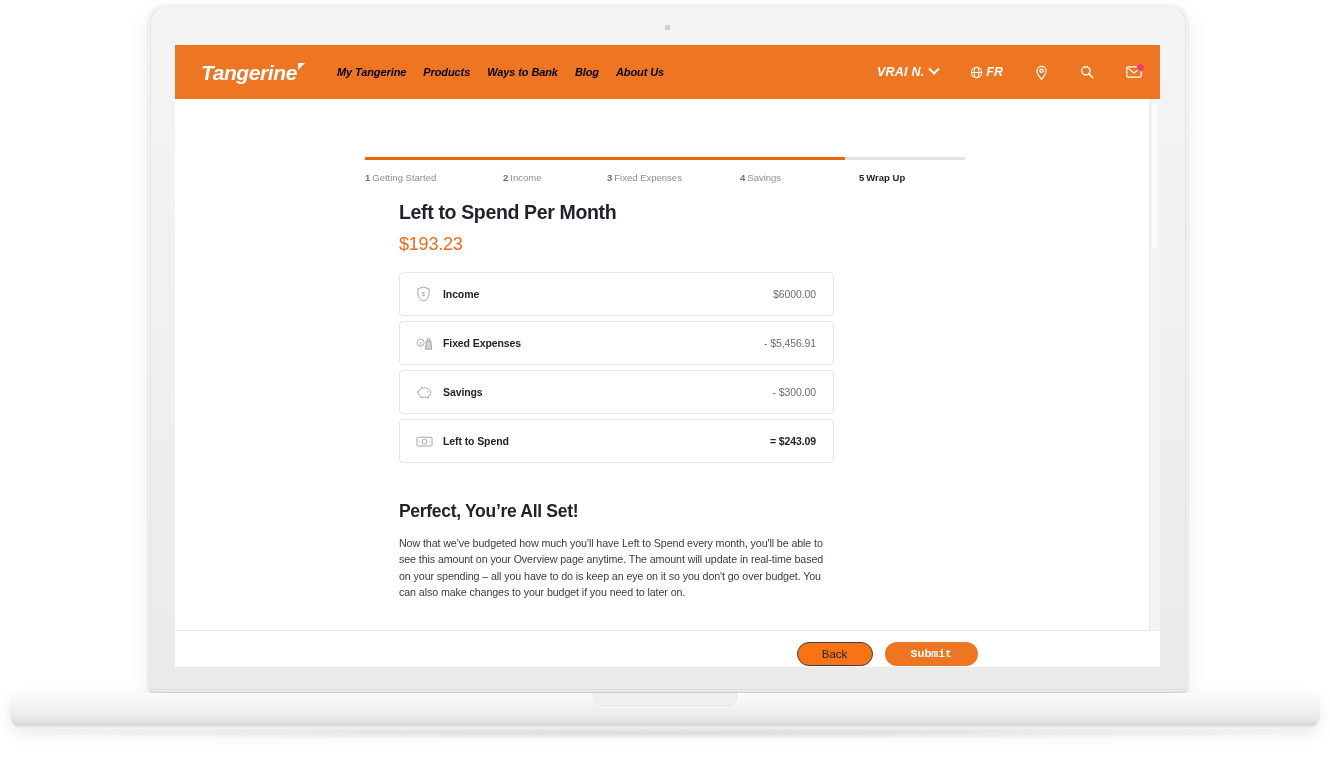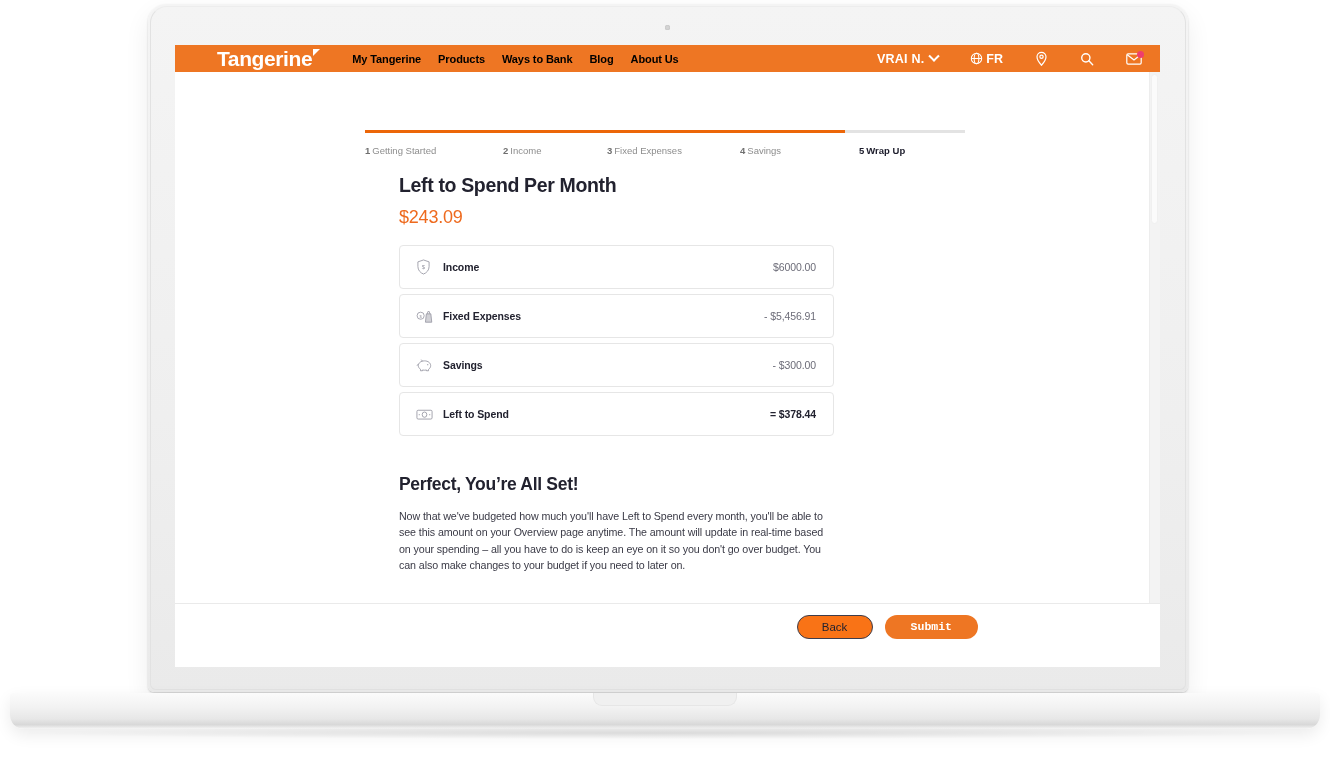--- a/index.html
+++ b/index.html
@@ -77,25 +77,26 @@
     position: absolute;
     left: 175px; top: 45px;
     width: 985px; height: 622px;
     background: #ffffff;
     overflow: hidden;
   }
 
   
   #site-header {
     position: relative;
-    height: 27px;
+    height: 54px;
     background: #ee7623;
     display: flex;
     align-items: center;
-    padding: 0 18px 0 42px;
+    padding: 0 18px 0 26px;
+    font-style: italic;
   }
 
   #brand-logo {
     display: flex;
     align-items: flex-start;
     color: #ffffff;
     font-size: 21px;
     font-weight: bold;
     letter-spacing: -0.4px;
     margin-right: 32px;
@@ -411,21 +412,21 @@
           </div>
           <div class="step-label active">
             <span class="num">5</span><span>Wrap Up</span>
           </div>
         </div>
       </div>
 
       <div id="page-body">
 
         <h1 id="page-title">Left to Spend Per Month</h1>
-        <div id="page-amount">$243.09</div>
+        <div id="page-amount">$193.23</div>
 
         <div id="summary-list">
 
           <div class="summary-row">
             <span class="icon-cell">
               <svg width="15" height="16" viewBox="0 0 18 20" fill="none" stroke="currentColor" stroke-width="1.1">
                 <path d="M9 1.2L16 3.6V9.4C16 14 12.9 17.3 9 18.8C5.1 17.3 2 14 2 9.4V3.6L9 1.2Z"></path>
                 <text x="9" y="12.4" font-size="7.5" fill="currentColor" stroke="none" text-anchor="middle" font-family="Liberation Sans, sans-serif">$</text>
               </svg>
             </span>
@@ -462,21 +463,21 @@
           <div class="summary-row total">
             <span class="icon-cell">
               <svg width="17" height="13" viewBox="0 0 22 15" fill="none" stroke="currentColor" stroke-width="1.15">
                 <rect x="1.2" y="2" width="19.6" height="11.4" rx="1.6"></rect>
                 <ellipse cx="11" cy="7.7" rx="3" ry="3.4"></ellipse>
                 <circle cx="4.2" cy="7.7" r="0.7" fill="currentColor" stroke="none"></circle>
                 <circle cx="17.8" cy="7.7" r="0.7" fill="currentColor" stroke="none"></circle>
               </svg>
             </span>
             <span class="row-label">Left to Spend</span>
-            <span class="row-value">= $378.44</span>
+            <span class="row-value">= $243.09</span>
           </div>
 
         </div>
 
         <h2 id="section-heading">Perfect, You’re All Set!</h2>
         <p id="section-paragraph">Now that we've budgeted how much you'll have Left to Spend every month, you'll be able to see this amount on your Overview page anytime. The amount will update in real-time based on your spending – all you have to do is keep an eye on it so you don't go over budget. You can also make changes to your budget if you need to later on.</p>
 
       </div>
 
       <div id="footer-bar">

